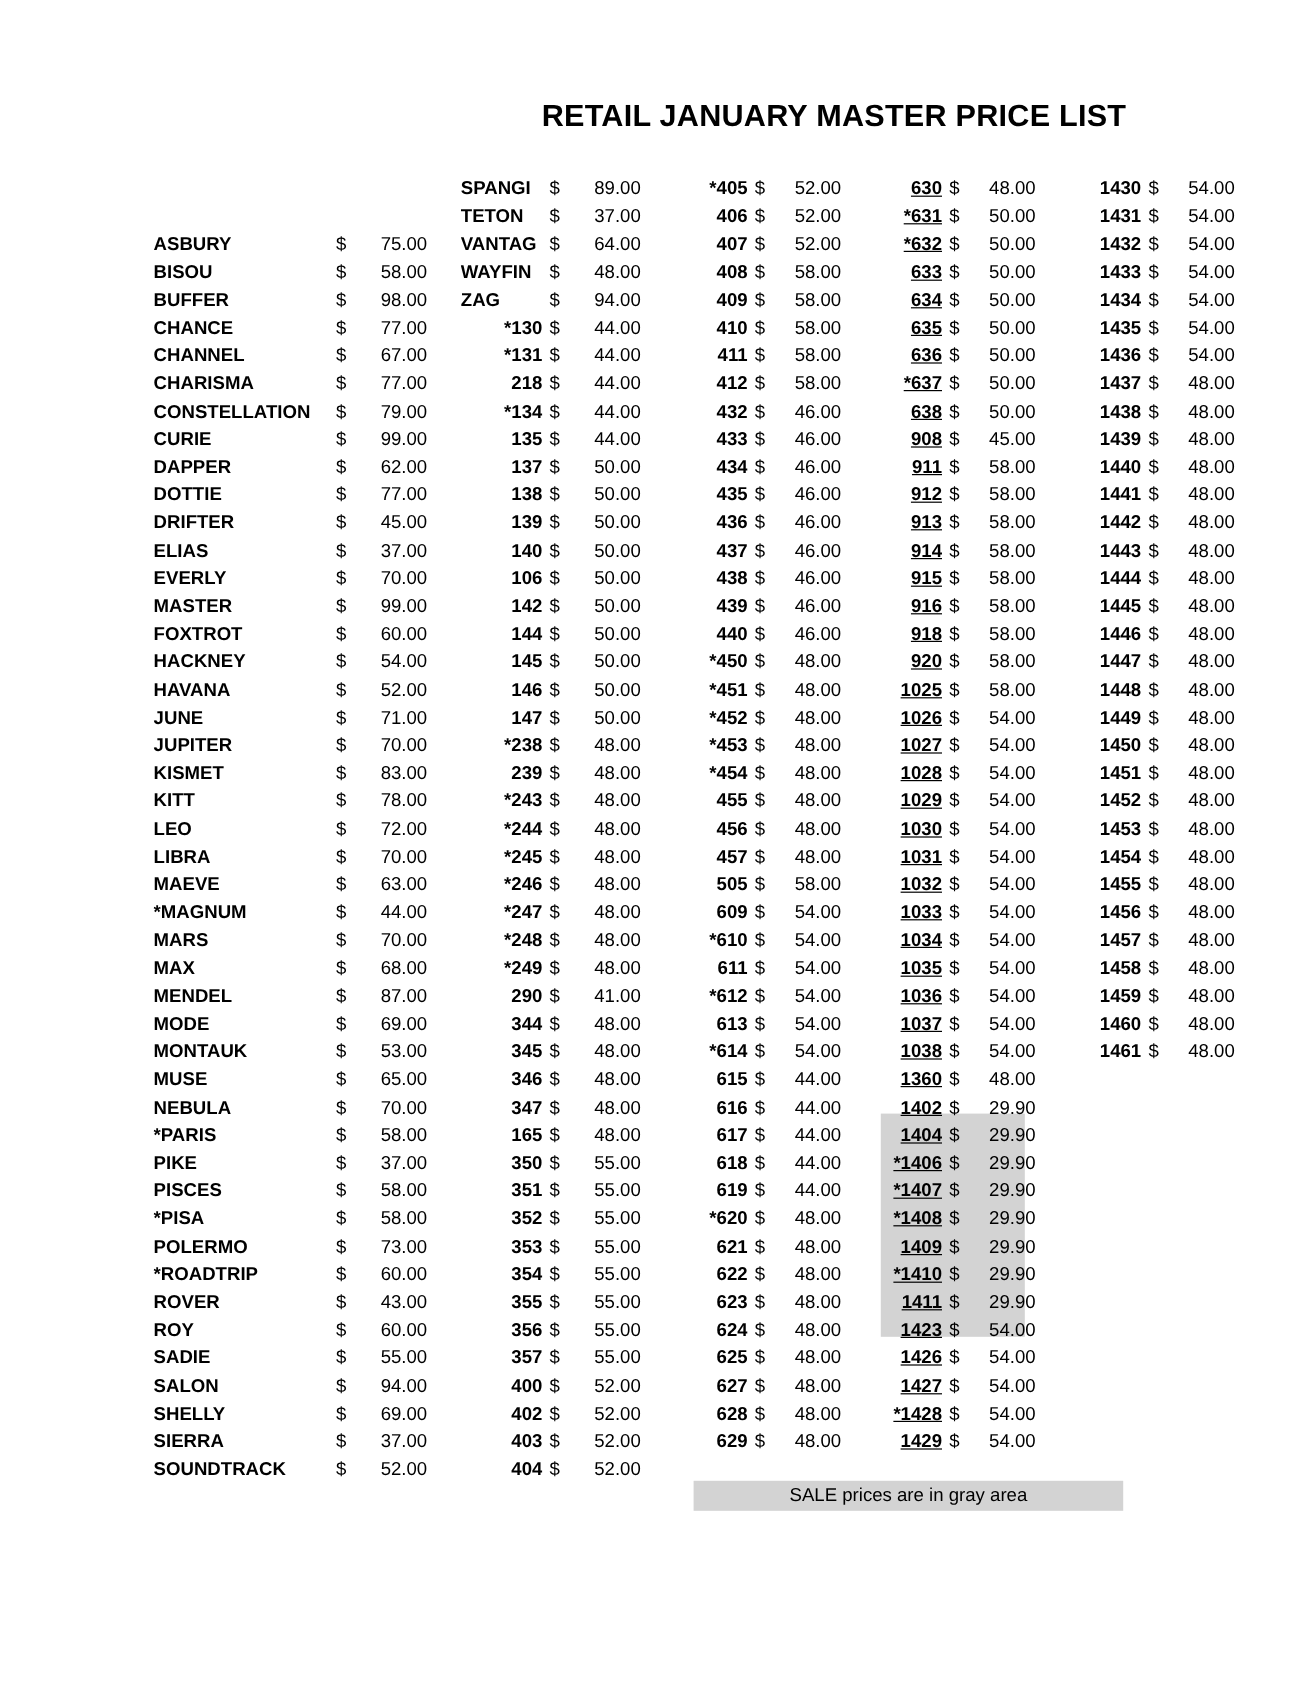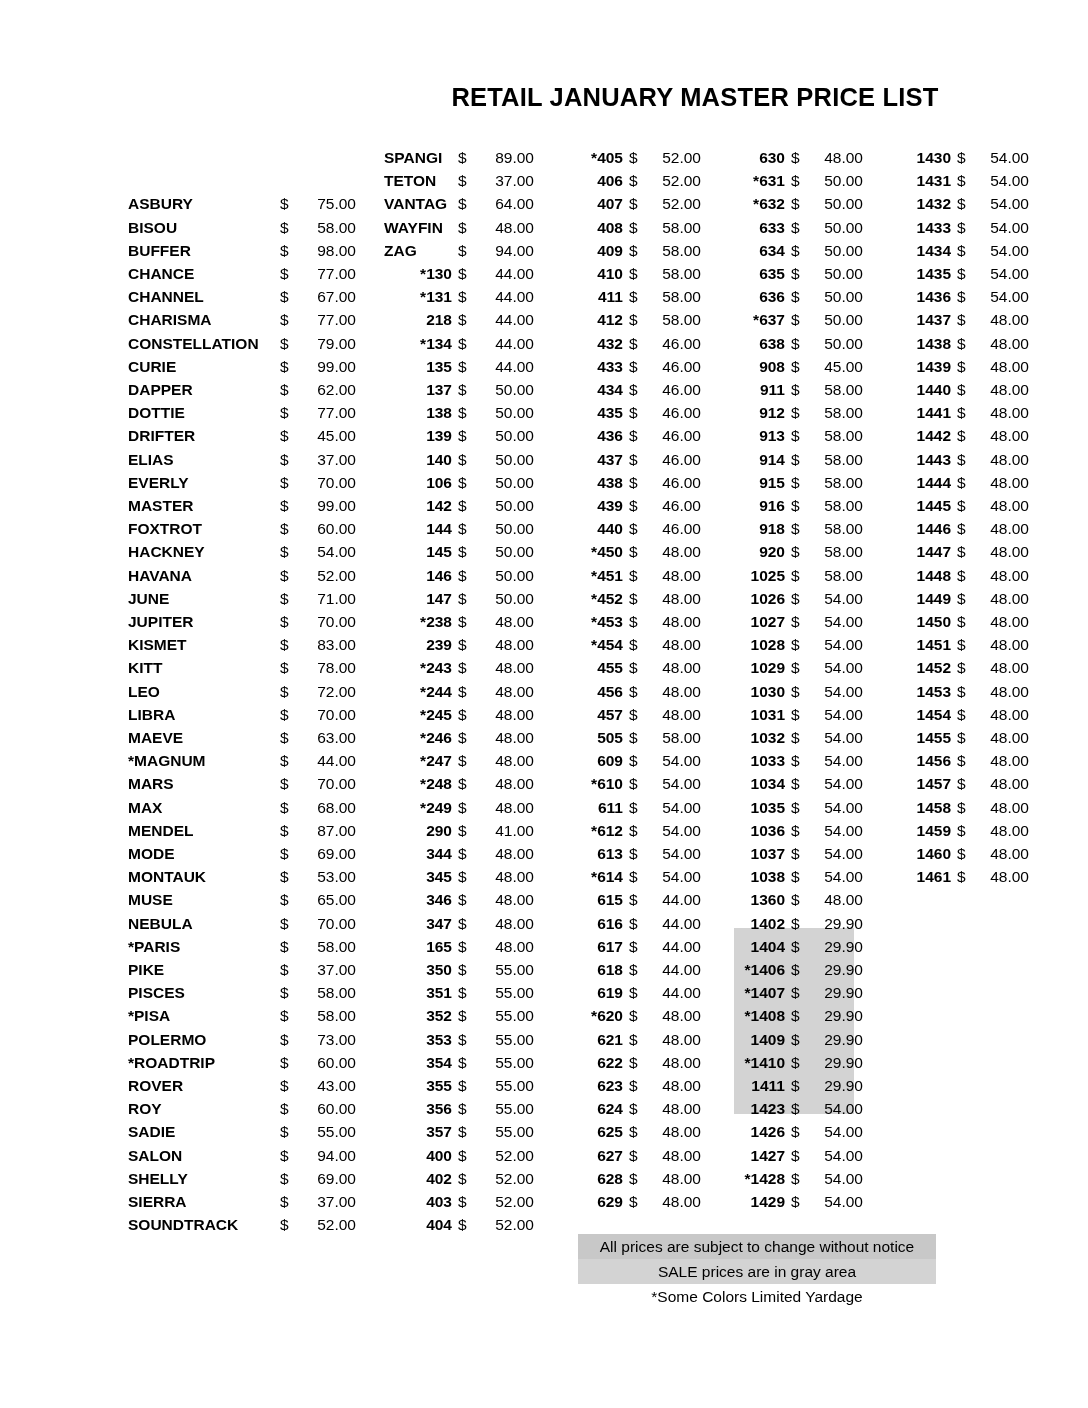--- a/index.html
+++ b/index.html
@@ -110,21 +110,21 @@
   #col2 .nm.alpha { text-align: left; }
 
   
   #col3 { left: 563px; width: 160px; }
   #col3 .nm { width: 60px; text-align: right; }
   #col3 .dol { left: 66px; }
   #col3 .amt { left: 80px; width: 58px; }
 
   
   #col4 { left: 718px; width: 165px; }
-  #col4 .nm { width: 67px; text-align: right; }
+  #col4 .nm { width: 67px; text-align: right; text-decoration: underline; }
   #col4 .dol { left: 73px; }
   #col4 .amt { left: 87px; width: 58px; }
 
   
   #col5 { left: 884px; width: 165px; }
   #col5 .nm { width: 67px; text-align: right; }
   #col5 .dol { left: 73px; }
   #col5 .amt { left: 87px; width: 58px; }
 
   
@@ -1255,16 +1255,14 @@
       </div>
       <div class="row" style="top: 865.2px;">
         <span class="nm">1461</span>
         <span class="dol">$</span>
         <span class="amt">48.00</span>
       </div>
     </div>
 </div>
 
 <div id="notes">
-    <div class="note shaded-dark">All prices are subject to change without notice</div>
     <div class="note shaded-light">SALE prices are in gray area</div>
-    <div class="note plain">*Some Colors Limited Yardage</div>
   </div>
 
 </body></html>

